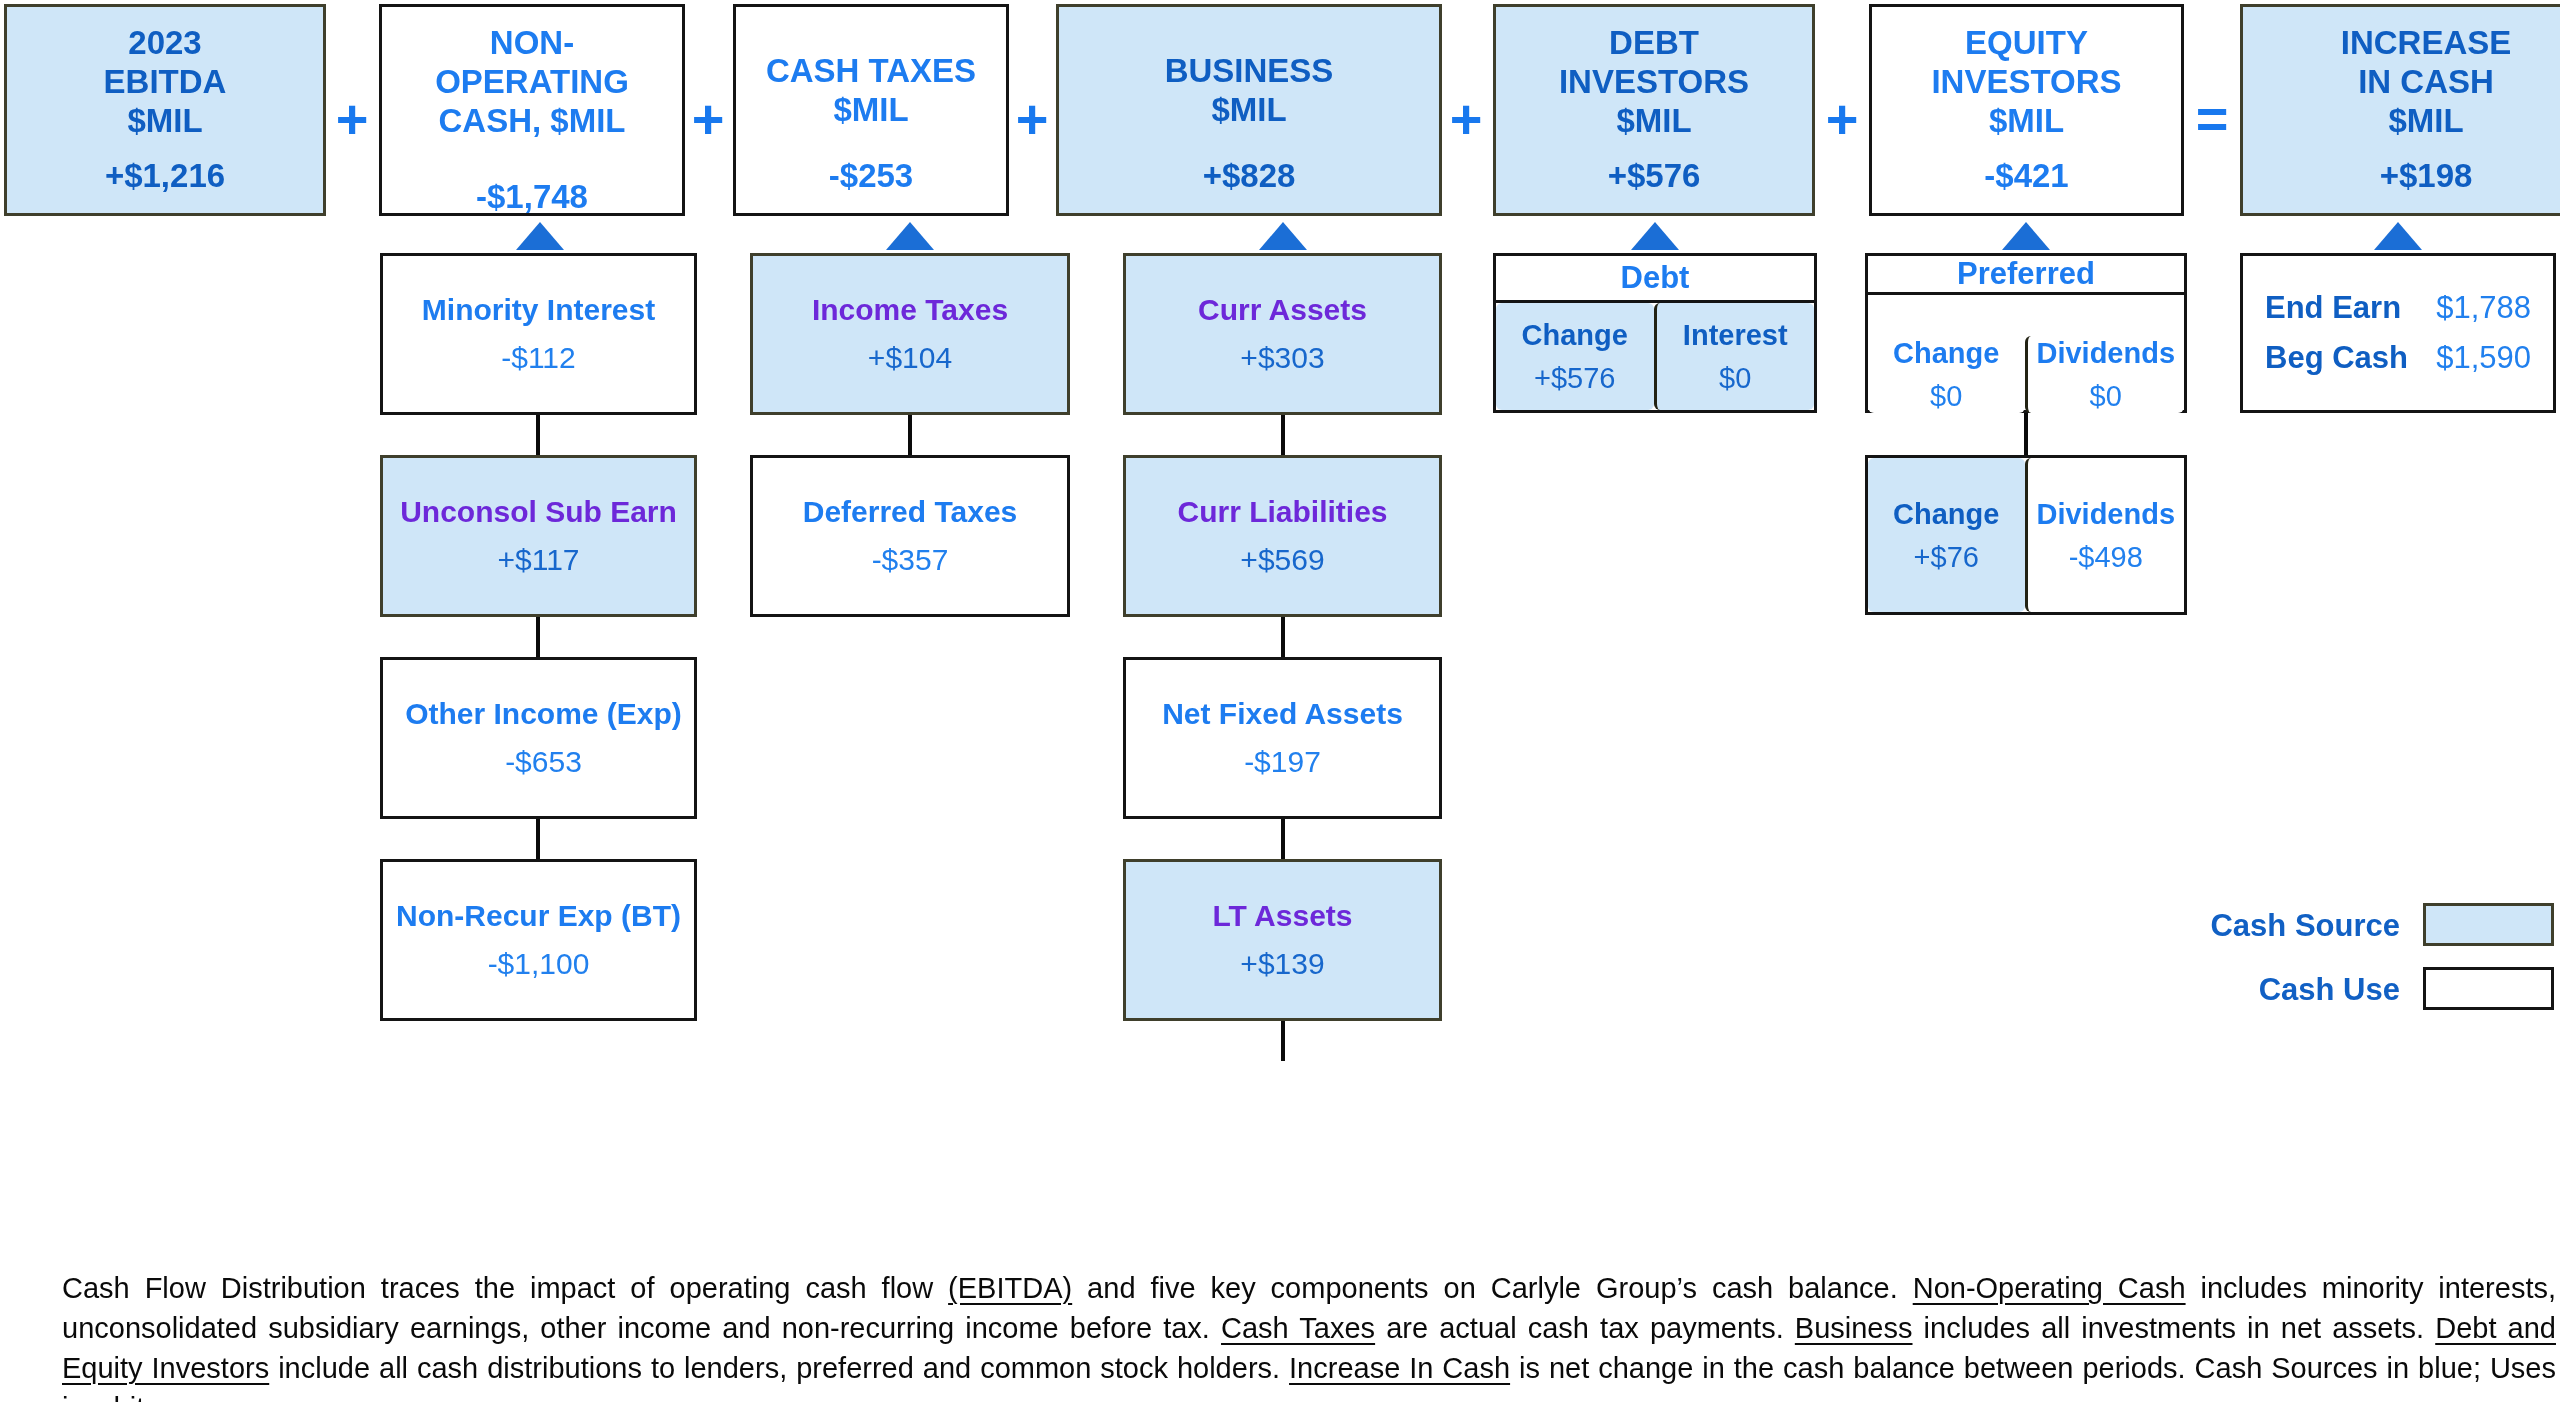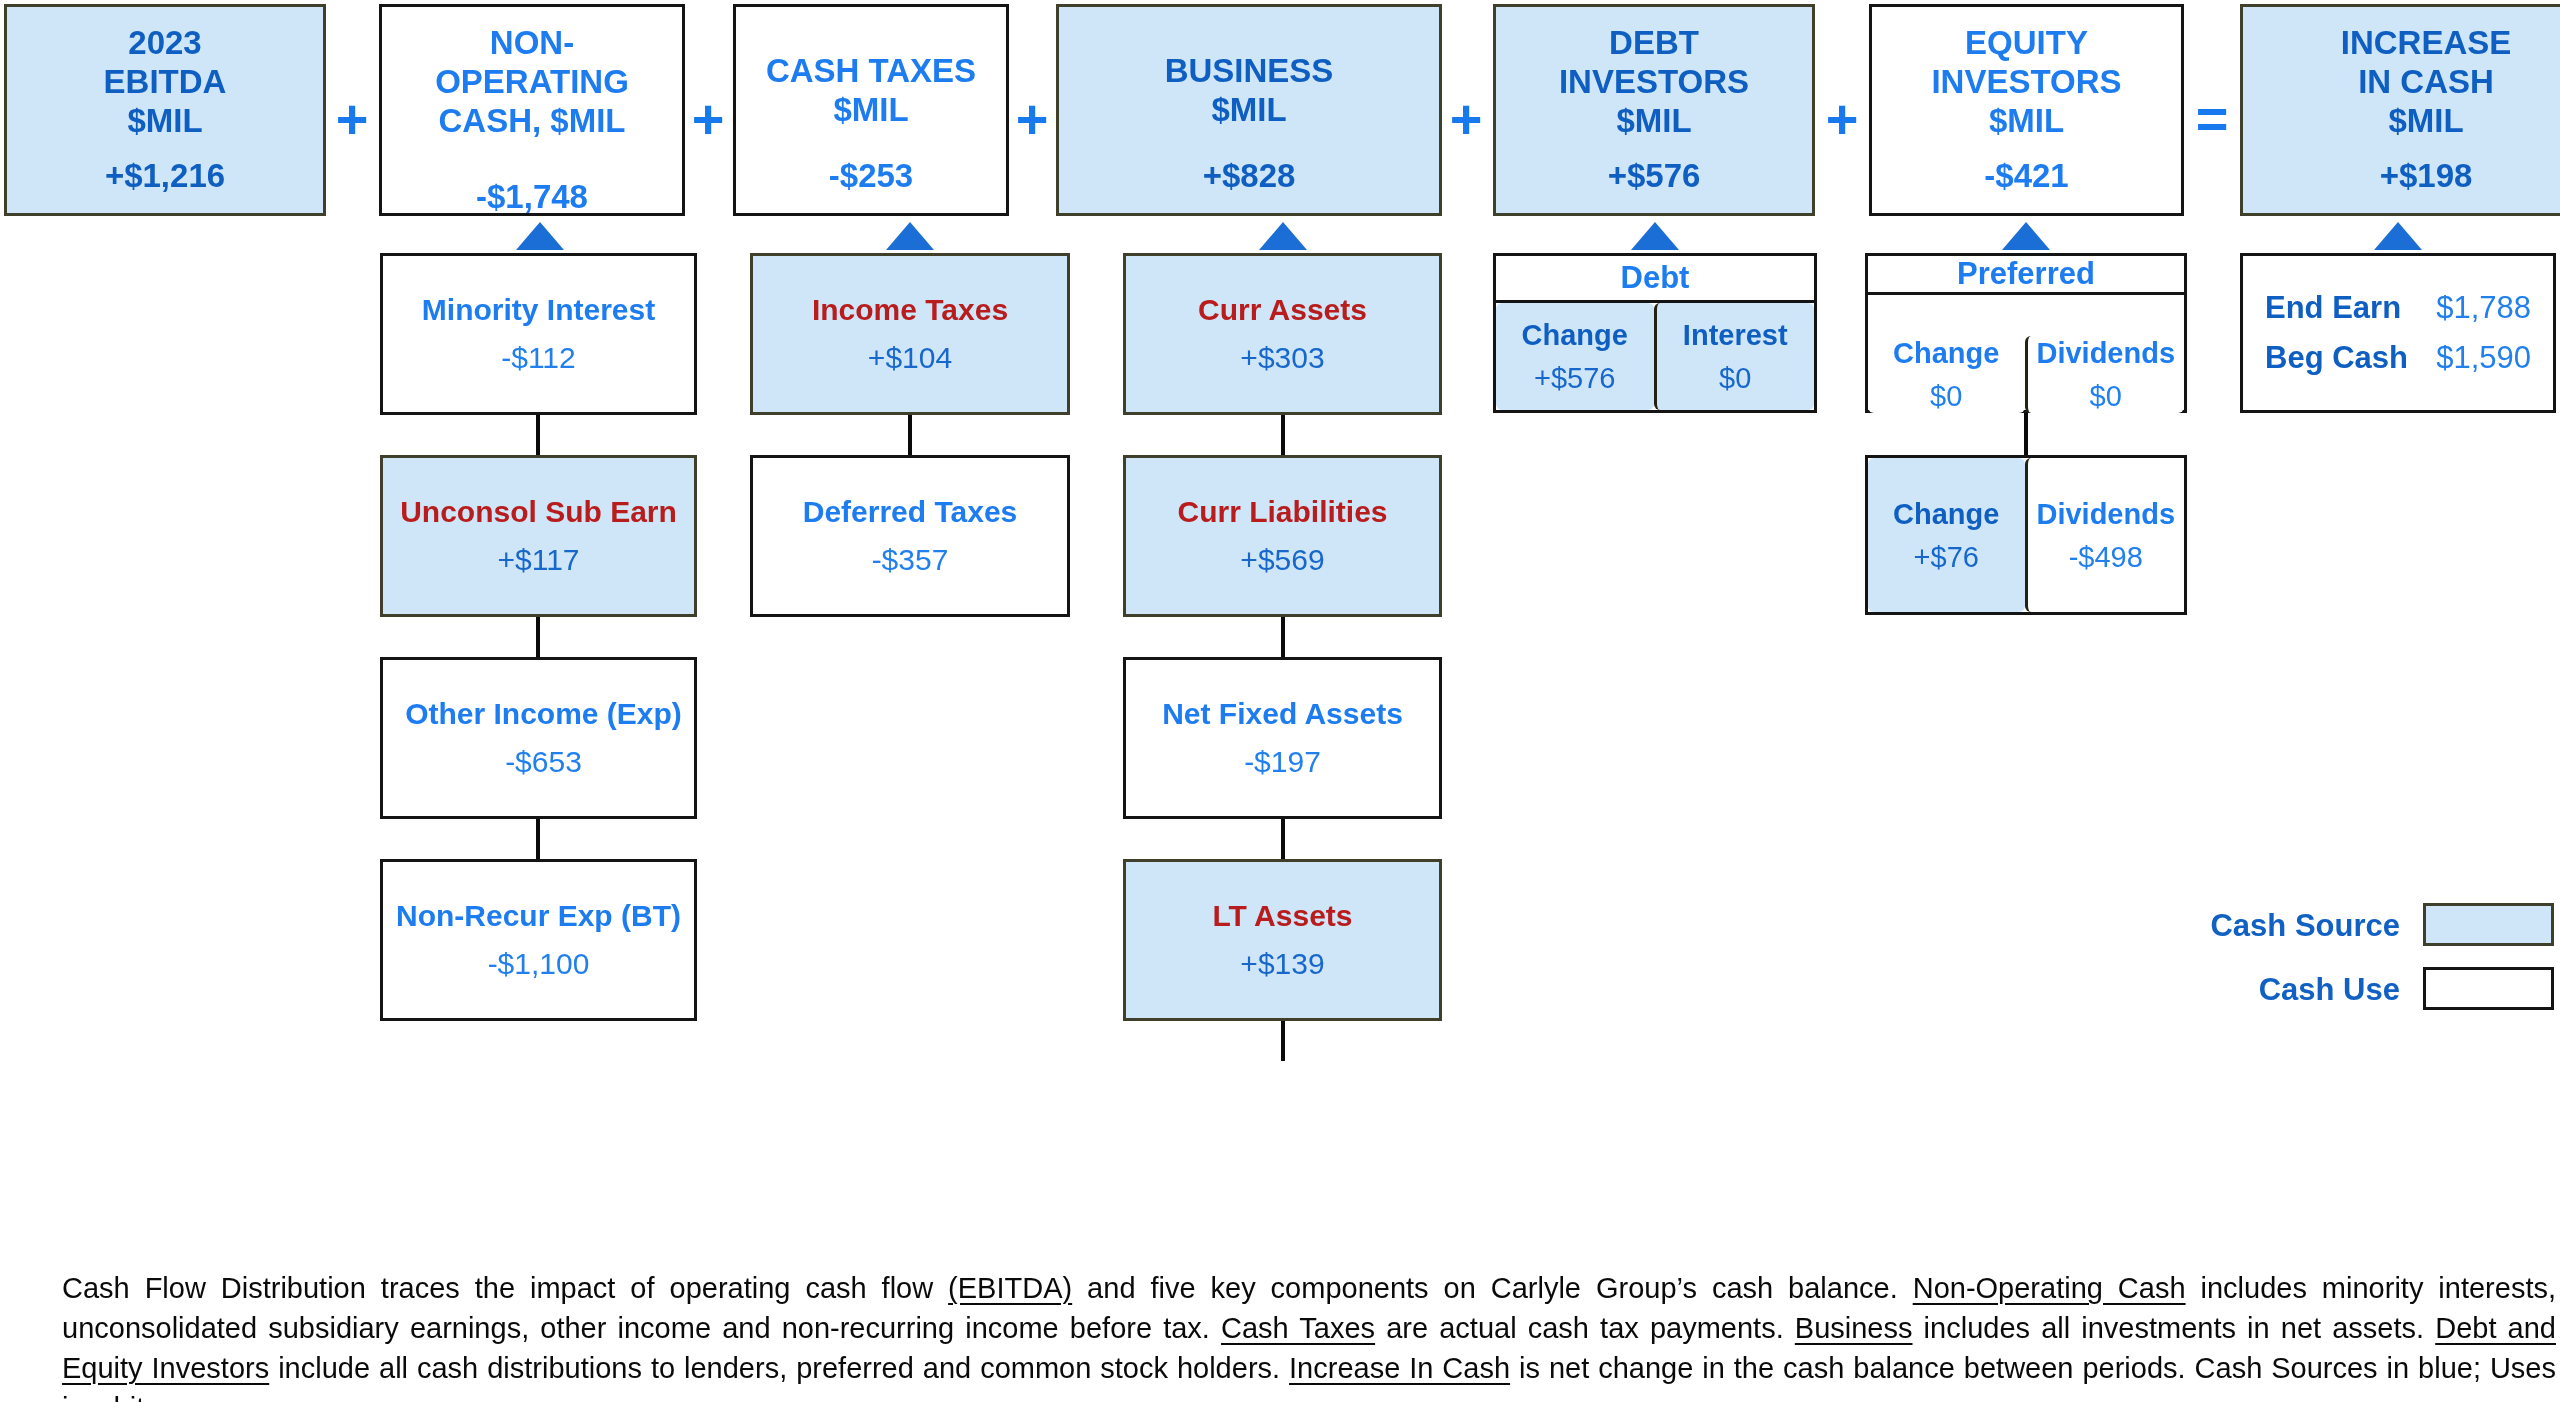--- a/index.html
+++ b/index.html
@@ -16,21 +16,21 @@
   .hdr{top:4px;height:212px;justify-content:flex-start;padding:16px 6px 18px 6px;}
   .hdr.lines2{padding-top:44px;}
   .hlabel{font-weight:bold;font-size:33px;line-height:39px;white-space:pre-line;}
   .hvalue{font-weight:bold;font-size:33px;margin-top:auto;}
   .blue .hlabel,.blue .hvalue{color:#0f5ec2;}
   .white-fill .hlabel,.white-fill .hvalue{color:#1d7cf0;}
   
   .sub{height:162px;justify-content:center;padding:4px 6px;}
   .slabel{font-weight:bold;font-size:30px;line-height:34px;}
   .svalue{font-size:30px;margin-top:14px;}
-  .sub.blue .slabel{color:#b91c1c;} .sub.blue .svalue{color:#1767cc;}
+  .sub.blue .slabel{color:#6d28d9;} .sub.blue .svalue{color:#1767cc;}
   .sub.white-fill .slabel{color:#1d7cf0;} .sub.white-fill .svalue{color:#2180ee;}
   
   .op{position:absolute;transform:translate(-50%,-50%);font-size:56px;font-weight:bold;color:#1878ee;}
   
   .tri{position:absolute;width:0;height:0;top:222px;
        border-left:24px solid transparent;border-right:24px solid transparent;
        border-bottom:28px solid #1b6ed6;}
   
   .vline{position:absolute;width:4px;background:#0a0a0a;}
   

